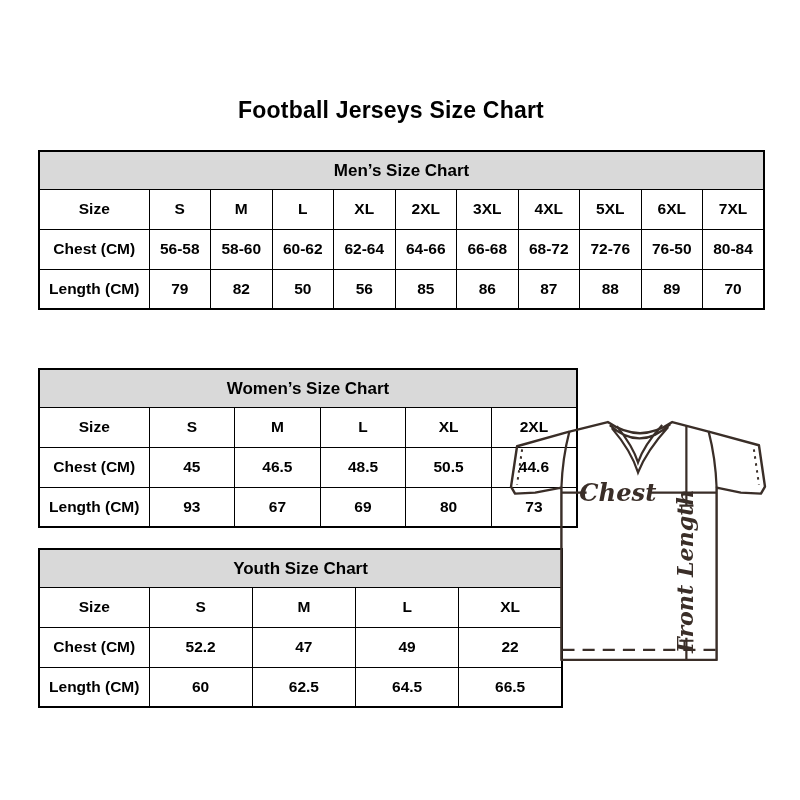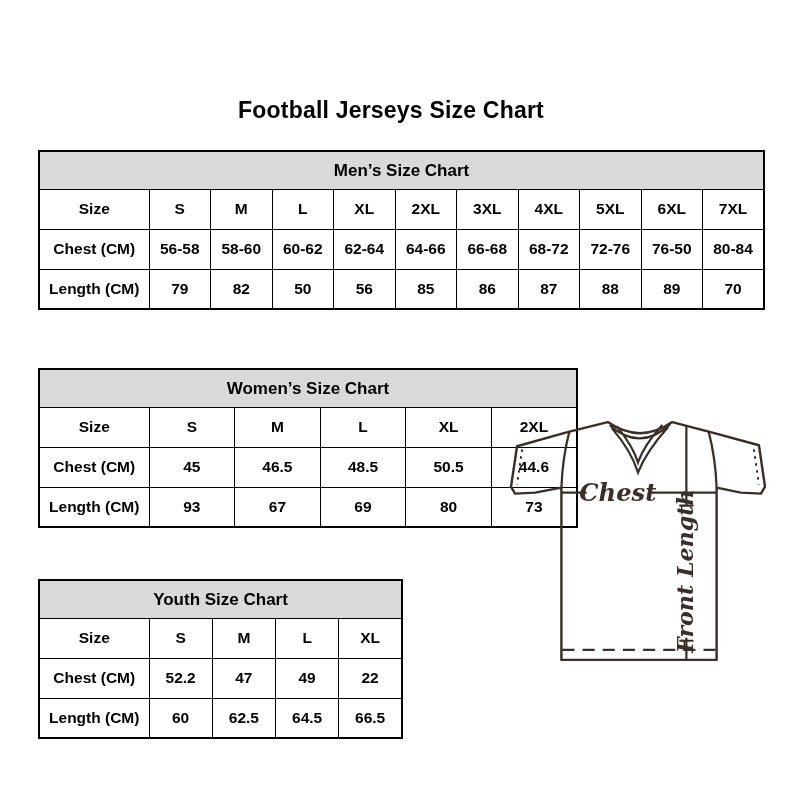--- a/index.html
+++ b/index.html
@@ -18,21 +18,21 @@
   .size-table th, .size-table td {
     border:1.5px solid var(--border-color,#000);
     text-align:center; vertical-align:middle;
     font-weight:bold; font-size:15.5px; padding:0; line-height:1;
   }
   .size-table tr { height:40px; }
   .size-table tr.title-row { height:38px; }
   .size-table .title-cell { background:var(--header-bg,#d9d9d9); font-size:17px; }
   .mens   { left:38px; top:150px; width:727px; }
   .womens { left:38px; top:368px; width:540px; }
-  .youth  { left:38px; top:579px; width:365px; }
+  .youth  { left:38px; top:548px; width:525px; }
   .label-col { width:110px; }
   .jersey { position:absolute; left:509px; top:418px; width:258px; height:248px; }
   .jersey path, .jersey line { fill:none; stroke:var(--diagram-stroke,#3a2e28); }
   .jersey text {
     fill:var(--diagram-stroke,#3a2e28);
     font-family:"DejaVu Serif","Liberation Serif",serif;
     font-style:italic; font-weight:bold;
   }
 </style>
 </head>

